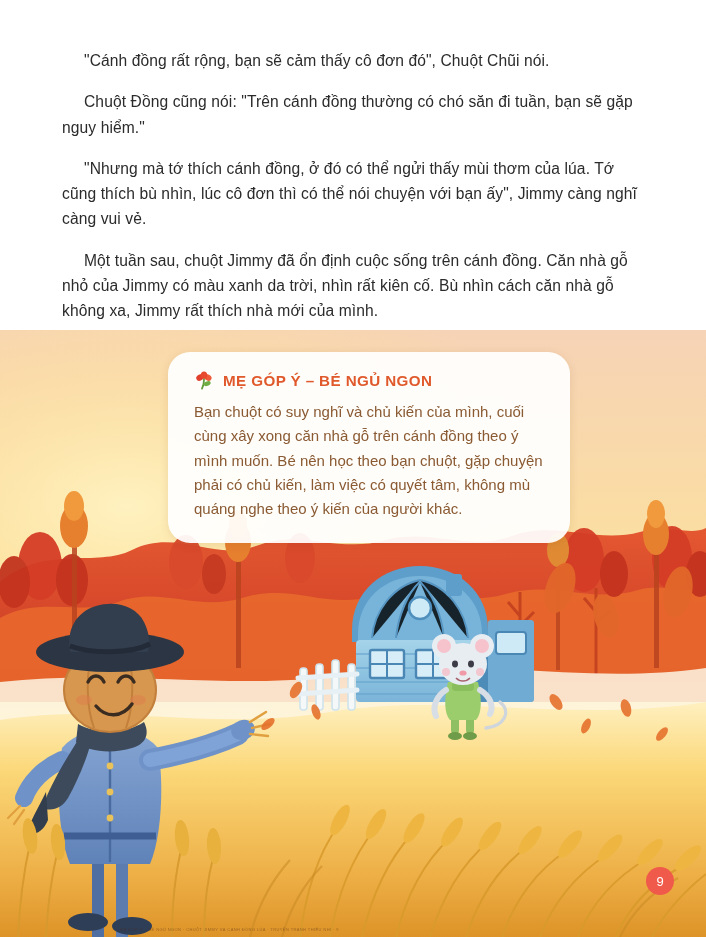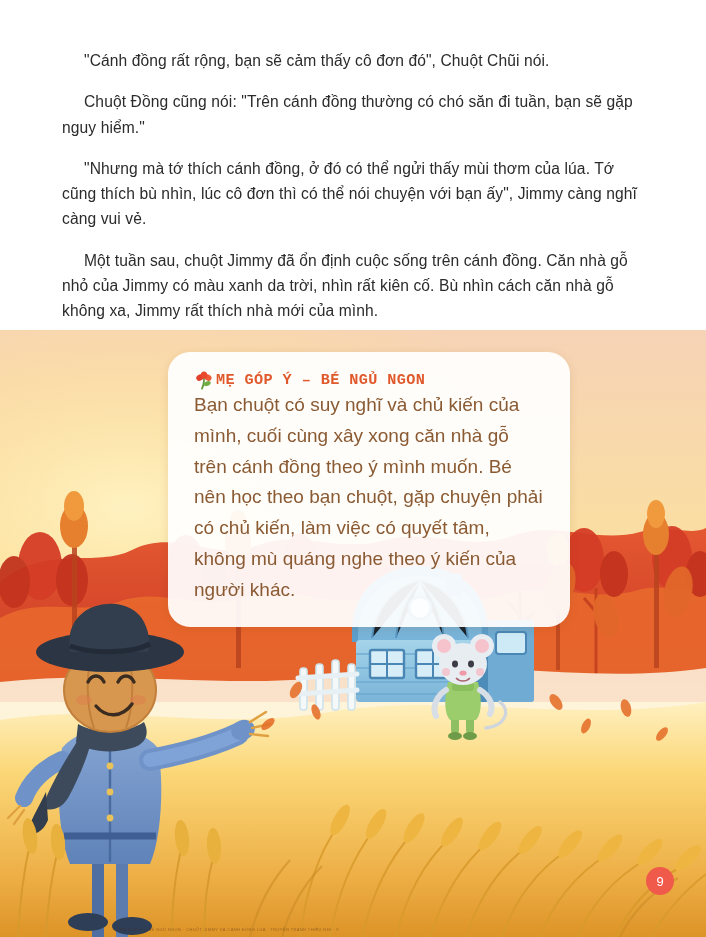--- a/index.html
+++ b/index.html
@@ -59,32 +59,32 @@
     padding: 18px 26px 22px 26px;
     background: rgba(255,255,255,0.93);
     border-radius: 22px;
     box-shadow: 0 2px 10px rgba(120,60,0,0.12);
     z-index: 60;
     box-sizing: border-box;
   }
   .tip-head {
     display: flex;
     align-items: center;
-    gap: 2px;
-    font-family: Liberation Mono, monospace;
+    gap: 9px;
+    margin-bottom: 10px;
   }
   .tip-title {
     font-size: 15.2px;
     font-weight: bold;
     color: #e0592c;
     letter-spacing: 0.4px;
   }
   .flower-icon { width: 20px; height: 20px; flex: 0 0 20px; }
   .tip-body {
-    font-size: 19px;
+    font-size: 15px;
     line-height: 1.62;
     color: #8a5a33;
     margin: 0;
   }
 
   
   .page-number {
     position: absolute;
     right: 32px;
     bottom: 42px;

